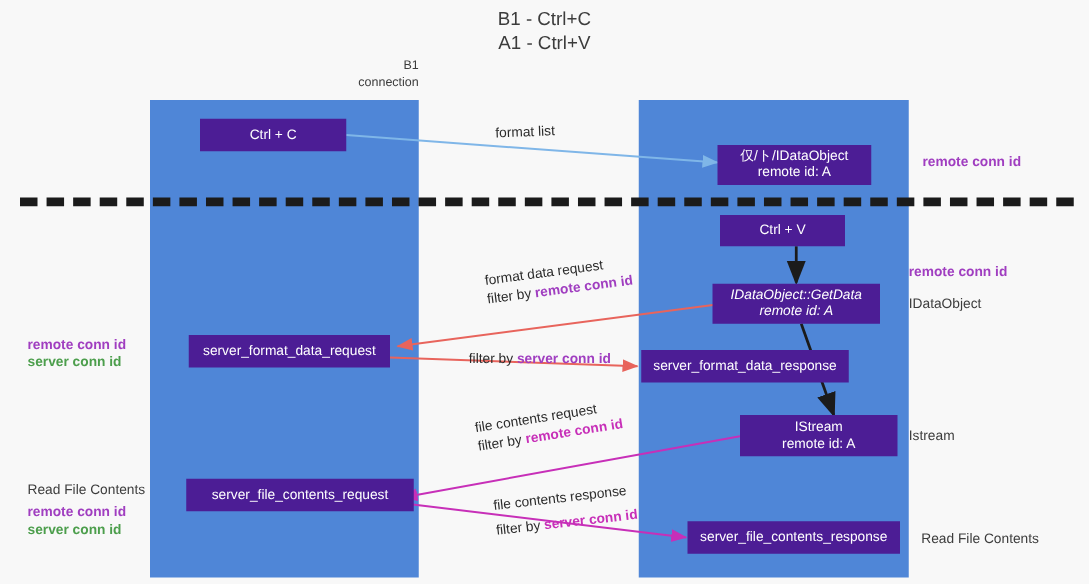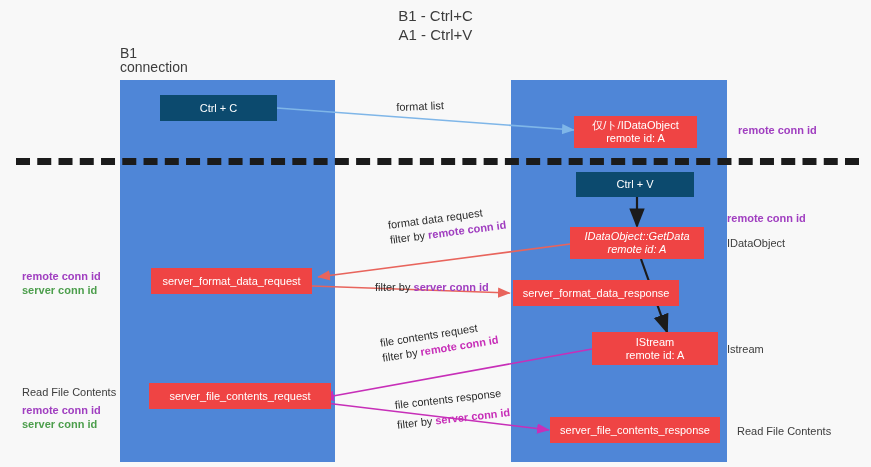--- a/index.html
+++ b/index.html
@@ -20,40 +20,40 @@
 
   
   #title{
     position:absolute;left:0;top:6px;width:871px;
     text-align:center;font-size:15px;line-height:19px;color:#3c3c3c;
   }
   #title div{display:block;}
 
   
   .lane-head{
-    position:absolute;text-align:left;font-size:14px;line-height:14px;color:#3c3c3c;
+    position:absolute;text-align:right;font-size:10px;line-height:14px;color:#3c3c3c;
   }
   #head-b1{left:120px;top:46px;width:215px;}
   #head-a1{left:511px;top:46px;width:216px;}
 
   
   #divider{
     position:absolute;left:16px;top:158px;width:843px;height:0;
     border-top:7px dashed #1b1b1b;
   }
 
   
   .node{
     position:absolute;box-sizing:border-box;
     display:flex;flex-direction:column;align-items:center;justify-content:center;
     color:#ffffff;font-size:11px;line-height:13px;text-align:center;
     padding:2px 4px;
   }
-  .node.green{background:#0c4a6e;}
-  .node.orange{background:#ef4444;}
+  .node.green{background:#4c1d95;}
+  .node.orange{background:#4c1d95;}
   .node .l2{font-size:11px;line-height:13px;}
 
   
   .ann{position:absolute;font-size:11px;line-height:14px;white-space:nowrap;}
   .ann.purple{color:#a03ec0;font-weight:bold;}
   .ann.green{color:#4c9e4c;font-weight:bold;}
   .ann.dark{color:#3c3c3c;}
 
   
   .edgelabel{position:absolute;font-size:11px;line-height:15px;white-space:nowrap;color:#2b2b2b;}
@@ -123,21 +123,21 @@
 
   <div class="node orange" style="left:149px;top:383px;width:182px;height:26px;">
     <span>server_file_contents_request</span>
   </div>
 
   <div class="node orange" style="left:574px;top:116px;width:123px;height:32px;">
     <span>仅/ト/IDataObject</span>
     <span class="l2">remote id: A</span>
   </div>
 
-  <div class="node green" style="left:576px;top:172px;width:118px;height:25px;text-align:right;">
+  <div class="node green" style="left:576px;top:172px;width:100px;height:25px;text-align:right;">
     <span>Ctrl + V</span>
   </div>
 
   <div class="node orange" style="left:570px;top:227px;width:134px;height:32px;font-style:italic;">
     <span>IDataObject::GetData</span>
     <span class="l2">remote id: A</span>
   </div>
 
   <div class="node orange" style="left:513px;top:280px;width:166px;height:26px;">
     <span>server_format_data_response</span>

